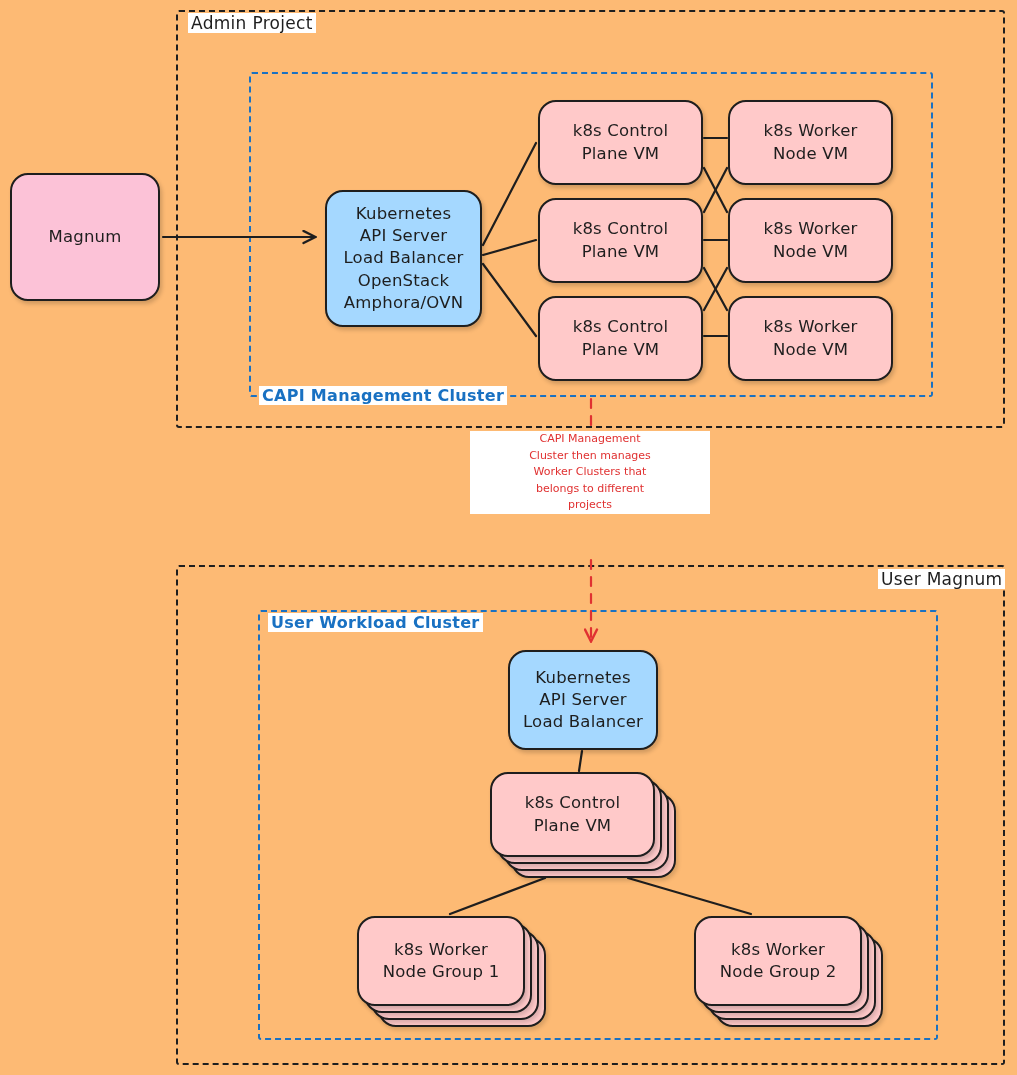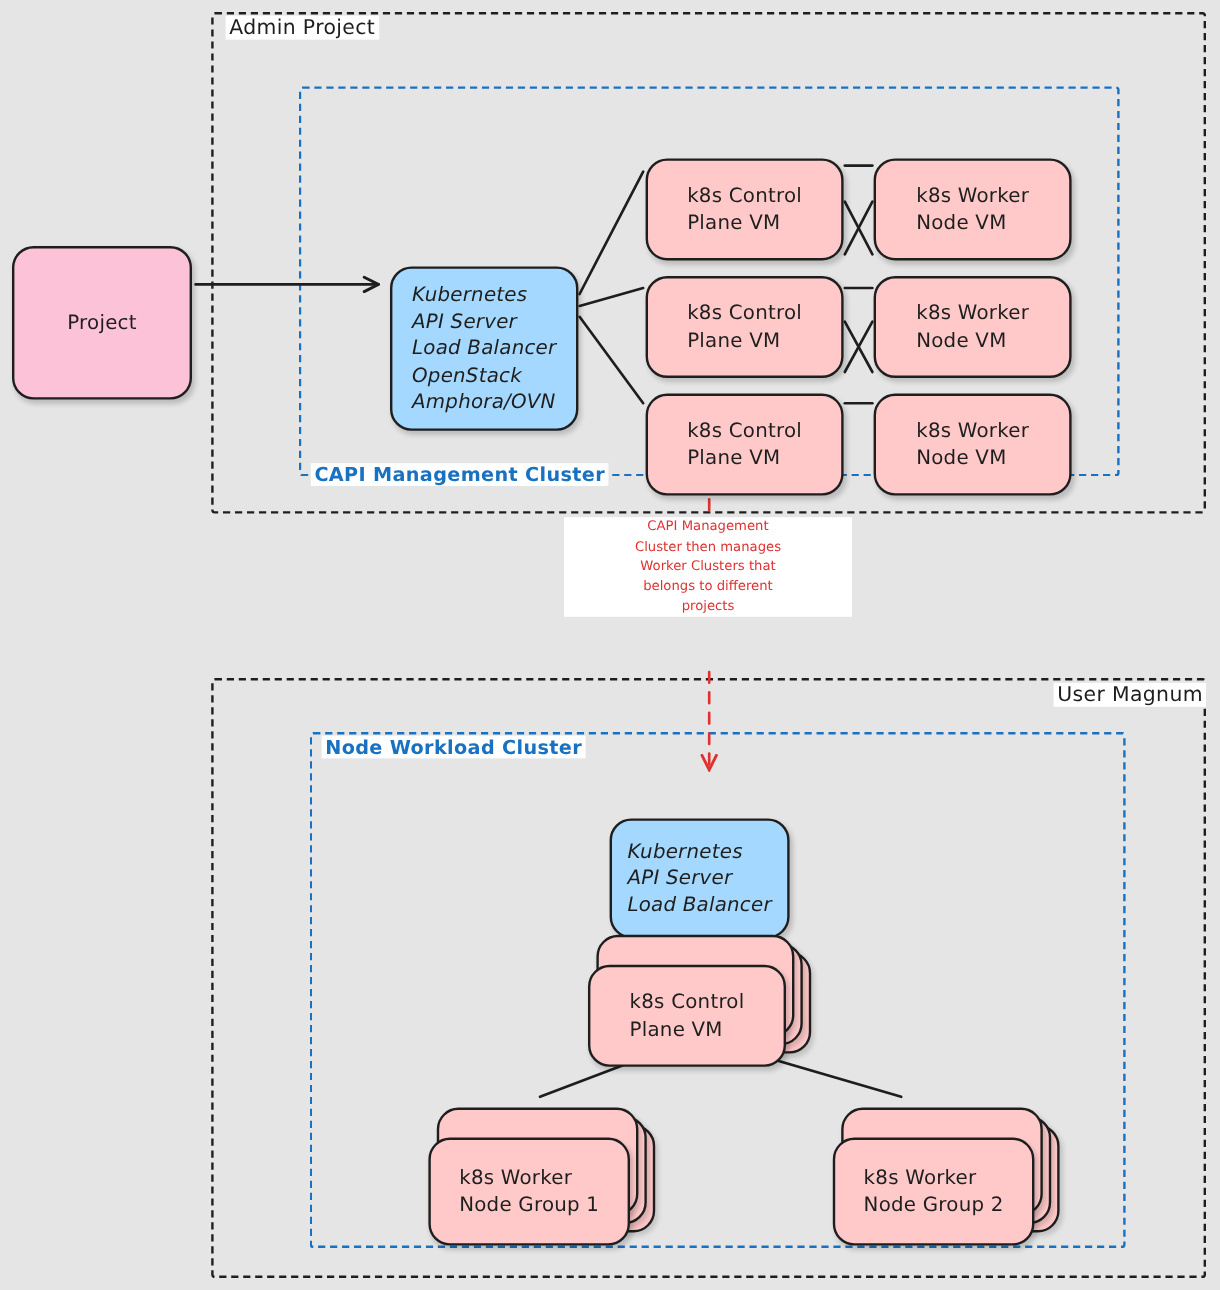--- a/index.html
+++ b/index.html
@@ -3,21 +3,21 @@
 <meta charset="utf-8">
 <style>
   * { margin: 0; padding: 0; box-sizing: border-box; }
   html, body { background: #ffffff; }
   body { font-family: "DejaVu Sans", sans-serif; color: #1e1e1e; }
 
   .canvas {
     position: relative;
     width: 1017px;
     height: 1075px;
-    background: #e5e5e5;
+    background: #fdba74;
     overflow: hidden;
   }
 
   .region {
     position: absolute;
     border: 2.5px dashed #1e1e1e;
     border-radius: 3px;
     background: transparent;
   }
 
@@ -46,41 +46,41 @@
     color: #1971c2;
     background: #ffffff;
     padding: 0 3px;
   }
 
   .node {
     position: absolute;
     display: flex;
     align-items: center;
     justify-content: center;
+    text-align: center;
     white-space: pre-line;
     border: 2.5px solid #1e1e1e;
     border-radius: 18px;
     font-size: 16.5px;
     font-weight: 500;
     line-height: 1.35;
     letter-spacing: 0.2px;
     box-shadow: 2px 3px 4px rgba(0,0,0,0.18);
-    margin-top: 32px;
   }
 
   .stack-layer {
     position: absolute;
     border: 2.5px solid #1e1e1e;
     border-radius: 18px;
     box-shadow: 2px 3px 4px rgba(0,0,0,0.15);
   }
 
   .pink   { background: #fcc2d7; }
   .salmon { background: #ffc9c9; }
-  .blue   { background: #a5d8ff; font-style: italic; }
+  .blue   { background: #a5d8ff; }
 
   .annotation {
     position: absolute;
     color: #e03131;
     font-size: 11px;
     font-weight: 500;
     text-align: center;
     white-space: pre-line;
     line-height: 1.5;
     background: #ffffff;
@@ -110,21 +110,21 @@
   <div class="region" style="left:176px; top:10px; width:829px; height:418px;"></div>
   <div class="region-label" style="left:188px; top:13px;">Admin Project</div>
 
   <div class="cluster" style="left:249px; top:72px; width:684px; height:325px;"></div>
   <div class="cluster-label" style="left:259px; top:386px;text-align:right;">CAPI Management Cluster</div>
 
   <div class="region" style="left:176px; top:565px; width:829px; height:500px;"></div>
   <div class="region-label" style="left:878px; top:569px;">User Magnum</div>
 
   <div class="cluster" style="left:258px; top:610px; width:680px; height:430px;"></div>
-  <div class="cluster-label" style="left:268px; top:613px;">Node Workload Cluster</div>
+  <div class="cluster-label" style="left:268px; top:613px;">User Workload Cluster</div>
 
   <svg class="wires" width="1017" height="1075" viewBox="0 0 1017 1075">
     <defs>
       <marker id="ah-black" viewBox="0 0 10 10" refX="8" refY="5" markerWidth="15" markerHeight="15" markerUnits="userSpaceOnUse" orient="auto">
         <path d="M1,1 L9,5 L1,9" fill="none" stroke="#1e1e1e" stroke-width="1.6" stroke-linecap="round"></path>
       </marker>
       <marker id="ah-red" viewBox="0 0 10 10" refX="8" refY="5" markerWidth="15" markerHeight="15" markerUnits="userSpaceOnUse" orient="auto">
         <path d="M1,1 L9,5 L1,9" fill="none" stroke="#e03131" stroke-width="1.6" stroke-linecap="round"></path>
       </marker>
     </defs>
@@ -144,21 +144,21 @@
     <line x1="704" y1="310" x2="727" y2="268"></line>
 
     <line class="red-dash" x1="591" y1="399" x2="591" y2="426"></line>
     <line class="red-dash" x1="591" y1="560" x2="591" y2="640" marker-end="url(#ah-red)"></line>
 
     <line x1="582" y1="751" x2="579" y2="771"></line>
     <line x1="545" y1="878" x2="450" y2="914"></line>
     <line x1="628" y1="878" x2="751" y2="914"></line>
   </svg>
 
-  <div class="node pink" style="left:10px; top:173px; width:150px; height:128px;">Project</div>
+  <div class="node pink" style="left:10px; top:173px; width:150px; height:128px;">Magnum</div>
 
   <div class="node blue" style="left:325px; top:190px; width:157px; height:137px;">Kubernetes
 API Server
 Load Balancer
 OpenStack
 Amphora/OVN</div>
 
   <div class="node salmon" style="left:538px; top:100px; width:165px; height:85px;">k8s Control
 Plane VM</div>
   <div class="node salmon" style="left:538px; top:198px; width:165px; height:85px;">k8s Control

